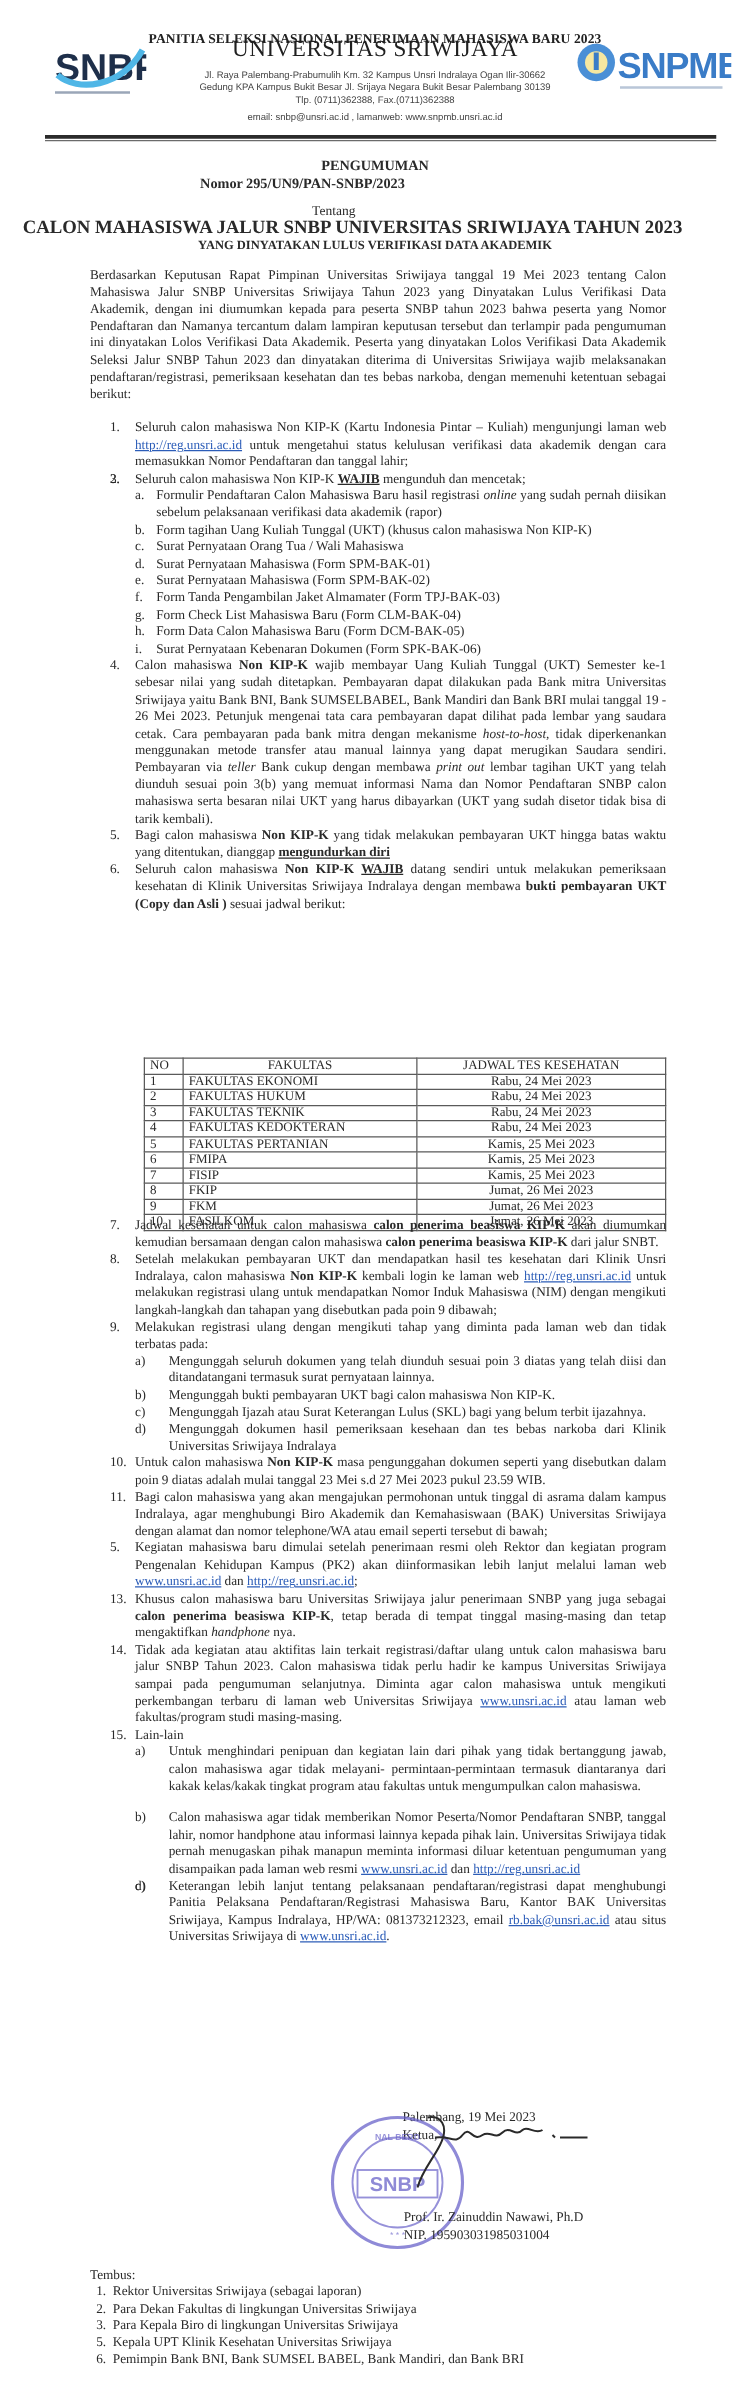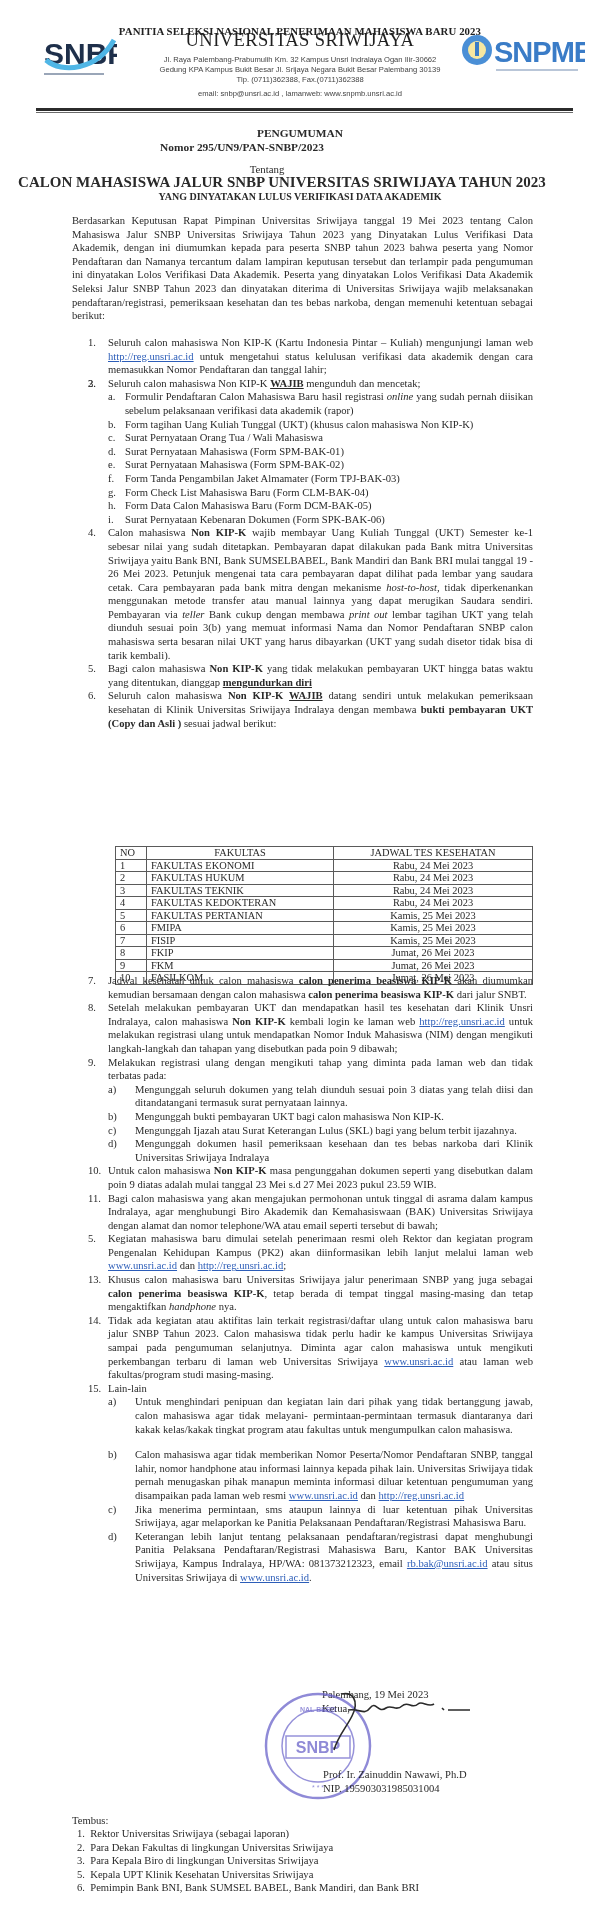--- a/index.html
+++ b/index.html
@@ -205,21 +205,21 @@
   </div>
   <div class="li">
     <span class="num">14.</span>
     <span>Tidak ada kegiatan atau aktifitas lain terkait registrasi/daftar ulang untuk calon mahasiswa baru jalur SNBP Tahun 2023. Calon mahasiswa tidak perlu hadir ke kampus Universitas Sriwijaya sampai pada pengumuman selanjutnya. Diminta agar calon mahasiswa untuk mengikuti perkembangan terbaru di laman web Universitas Sriwijaya </span><a class="link">www.unsri.ac.id</a><span> atau laman web fakultas/program studi masing-masing.</span>
   </div>
   <div class="li">
     <span class="num">15.</span>
     <span>Lain-lain</span>
     <div class="sub2"><span class="let">a)</span><span>Untuk menghindari penipuan dan kegiatan lain dari pihak yang tidak bertanggung jawab, calon mahasiswa agar tidak melayani- permintaan-permintaan termasuk diantaranya dari kakak kelas/kakak tingkat program atau fakultas untuk mengumpulkan calon mahasiswa.</span></div>
     <div class="sub2" style="margin-top:12px;"><span class="let">b)</span><span>Calon mahasiswa agar tidak memberikan Nomor Peserta/Nomor Pendaftaran SNBP, tanggal lahir, nomor handphone atau informasi lainnya kepada pihak lain. Universitas Sriwijaya tidak pernah menugaskan pihak manapun meminta informasi diluar ketentuan pengumuman yang disampaikan pada laman web resmi </span><a class="link">www.unsri.ac.id</a><span> dan </span><a class="link">http://reg.unsri.ac.id</a></div>
-    <div class="sub2"><span class="let">c)</span><span>Jika menerima permintaan, sms ataupun lainnya di luar ketentuan pihak Universitas Sriwijaya, agar melaporkan ke Panitia Pelaksanaan Pendaftaran/Registrasi Mahasiswa Baru.</span></div>
+    <div class="sub2"><span class="let">c)</span></div>
     <div class="sub2"><span class="let">d)</span><span>Keterangan lebih lanjut tentang pelaksanaan pendaftaran/registrasi dapat menghubungi Panitia Pelaksana Pendaftaran/Registrasi Mahasiswa Baru, Kantor BAK Universitas Sriwijaya, Kampus Indralaya, HP/WA: 081373212323, email </span><a class="link">rb.bak@unsri.ac.id</a><span> atau situs Universitas Sriwijaya di </span><a class="link">www.unsri.ac.id</a><span>.</span></div>
   </div>
 </div>
 
 <div class="abs" style="top:1688px;left:322px;">Palembang, 19 Mei 2023</div>
 <div class="abs" style="top:1702px;left:322px;">Ketua,</div>
 
 <div class="abs stamp">
   <svg width="112" height="112" viewBox="0 0 112 112">
     <circle cx="56" cy="56" r="52" fill="none" stroke="#6a63c9" stroke-width="2.5" opacity="0.75"></circle>

